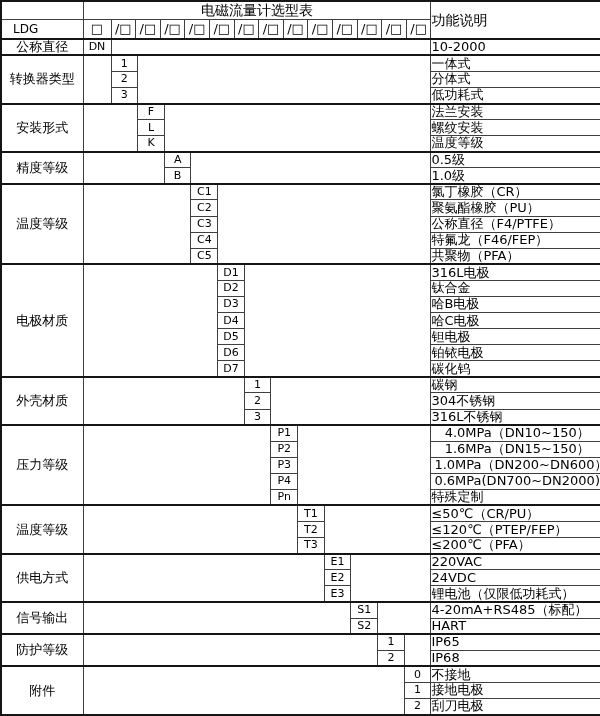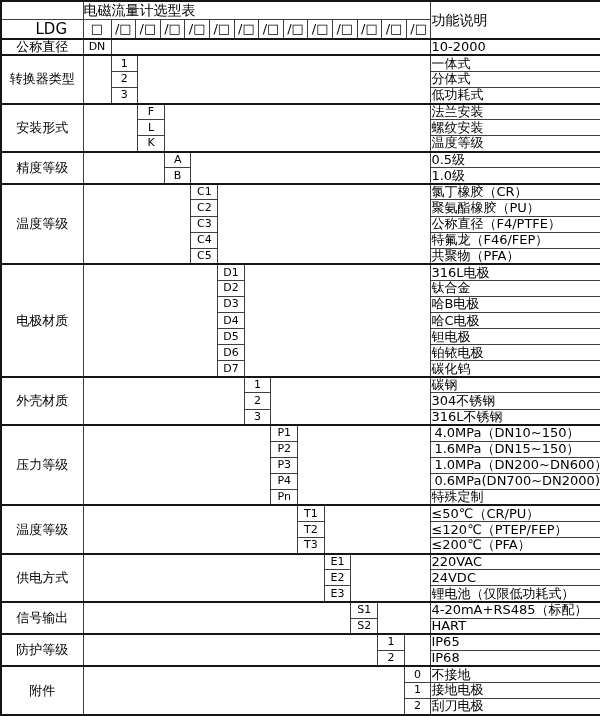--- a/index.html
+++ b/index.html
@@ -12,35 +12,35 @@
     border:2px solid #151515;
   }
   td{
     border:1px solid #3f3f3f;padding:0;overflow:hidden;white-space:nowrap;
     vertical-align:middle;line-height:14px;
   }
   tr{height:16px;}
   tr.r-title{height:18px;}
   tr.r-model{height:20px;}
   tr.sec td{border-top:2px solid #151515;}
-  .title{font-size:14px;}
+  .title{text-align:center;font-size:14px;}
   .fn{font-size:14px;}
-  .ldg{font-size:15px;padding-left:18px;text-align:center;}
+  .ldg{font-size:12px;padding-left:11px;text-align:left;}
   .box{text-align:center;font-size:13px;}
   .boxes{padding:0;}
   .boxrow{display:flex;width:100%;height:100%;align-items:center;}
   .slashbox{
     flex:1;text-align:center;font-size:13px;line-height:18px;height:100%;
     border-left:1px solid #3f3f3f;
   }
   .slashbox:first-child{border-left:none;}
   .cat{text-align:center;font-size:13px;}
   .code{text-align:center;font-size:11px;}
   .desc{text-align:left;font-size:13px;}
-  .desc.left{text-align:left;padding-left:3px;}
+  .desc.left{text-align:center;padding-left:3px;}
   .filler{background:#ffffff;}
 </style>
 </head>
 <body>
 
 <div class="page">
   <table>
     <colgroup>
       <col style="width:82px">
       <col style="width:28px">

